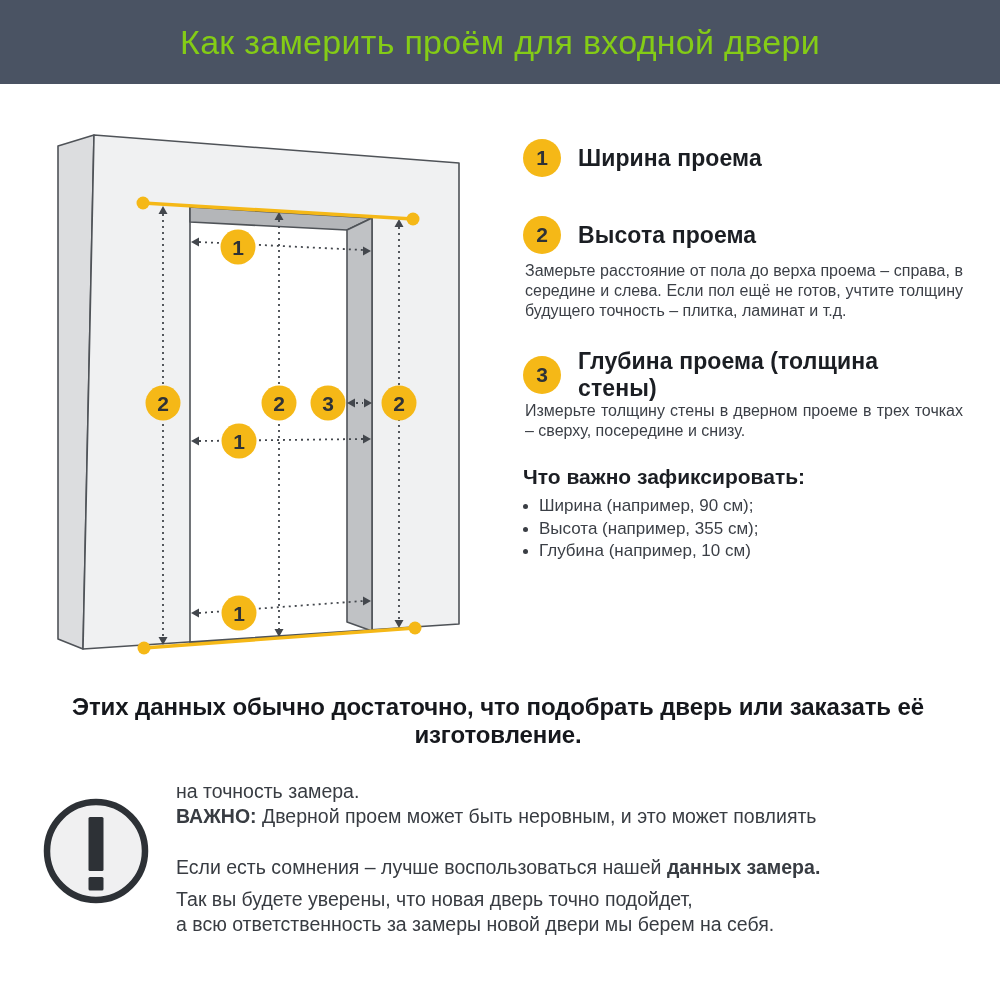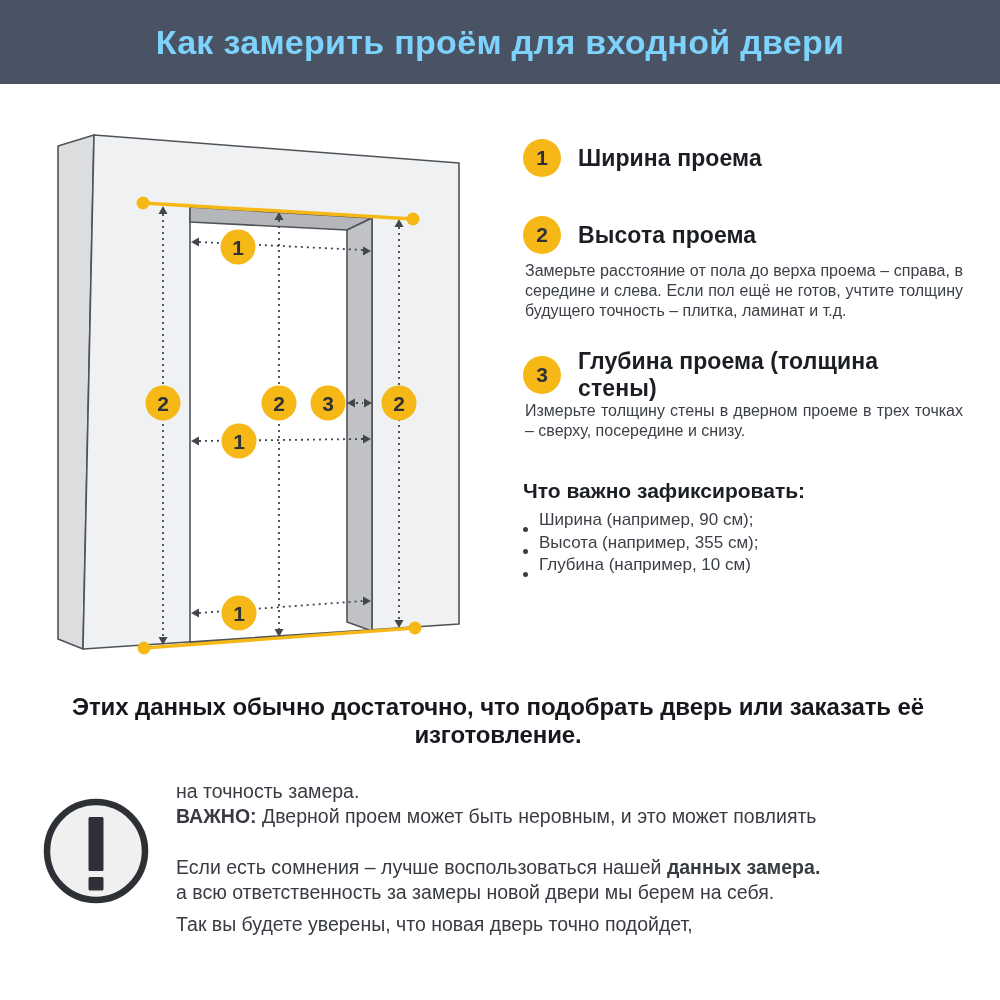--- a/index.html
+++ b/index.html
@@ -13,37 +13,37 @@
     --wall_reveal:#C0C2C5;
     --line:#43474D;
     --icon_stroke:#2D3136;
   }
   html,body{margin:0;padding:0;background:#fff;}
   body{font-family:"Liberation Sans","DejaVu Sans",sans-serif;color:var(--text);}
   .page{position:relative;width:1000px;height:1000px;background:#fff;overflow:hidden;}
 
   .header{position:absolute;left:0;top:0;width:1000px;height:84px;background:var(--header_bg);
     display:flex;align-items:center;justify-content:center;}
-  .header h1{margin:0;font-size:34px;font-weight:700;color:#7dd3fc;letter-spacing:.3px;}
+  .header h1{margin:0;font-size:34px;font-weight:400;color:#84cc16;letter-spacing:.3px;}
 
   .diagram{position:absolute;left:0;top:0;width:520px;height:700px;}
 
   .right-col{position:absolute;left:523px;top:139px;width:440px;}
   .sec-head{display:flex;align-items:center;gap:17px;height:38px;}
   .num-badge{width:38px;height:38px;border-radius:50%;background:var(--accent);
     display:flex;align-items:center;justify-content:center;
     font-size:21px;font-weight:800;color:#2E3237;flex:0 0 38px;}
   .sec-title{font-size:23px;font-weight:800;color:var(--ink);letter-spacing:.1px;}
   .sec-text{margin:7px 0 0 2px;font-size:16px;line-height:20px;color:var(--text);}
   .sec-text.justify{text-align:justify;}
   .sec2{margin-top:39px;} .sec3{margin-top:35px;}
-  .checklist{margin-top:38px;}
+  .checklist{margin-top:24px;}
   .checklist-title{font-size:21px;font-weight:800;color:var(--ink);}
   .checklist-items{margin-top:6px;}
-  .check-item{display:flex;gap:11px;font-size:17px;line-height:22.5px;color:var(--text);align-items:flex-end;}
+  .check-item{display:flex;gap:11px;font-size:17px;line-height:22.5px;color:var(--text);}
   .dot{width:5px;height:5px;border-radius:50%;background:#3A3E44;margin-top:9px;flex:0 0 5px;}
 
   .summary{position:absolute;left:0;right:4px;top:693px;text-align:center;
     font-size:24px;font-weight:800;color:#16181D;letter-spacing:-.1px;}
 
   .notice-icon{position:absolute;left:40px;top:795px;width:112px;height:112px;}
   .notice-text{position:absolute;left:176px;top:779px;width:800px;
     font-size:19.5px;line-height:25px;color:#383C42;}
   .notice-text .b{font-weight:700;}
   .n-gap{height:26px;}
@@ -177,17 +177,17 @@
 
   <div class="notice-text">
     <div class="n-line">на точность замера.</div>
     <div class="n-line">
       <span class="b">ВАЖНО:</span><span> Дверной проем может быть неровным, и это может повлиять</span>
     </div>
     <div class="n-gap"></div>
     <div class="n-line">
       <span>Если есть сомнения – лучше воспользоваться нашей </span><span class="b">данных замера.</span>
     </div>
+    <div class="n-line shift">Так вы будете уверены, что новая дверь точно подойдет,</div>
     <div class="n-line">а всю ответственность за замеры новой двери мы берем на себя.</div>
-    <div class="n-line shift">Так вы будете уверены, что новая дверь точно подойдет,</div>
   </div>
 
 </div>
 
 </body></html>

